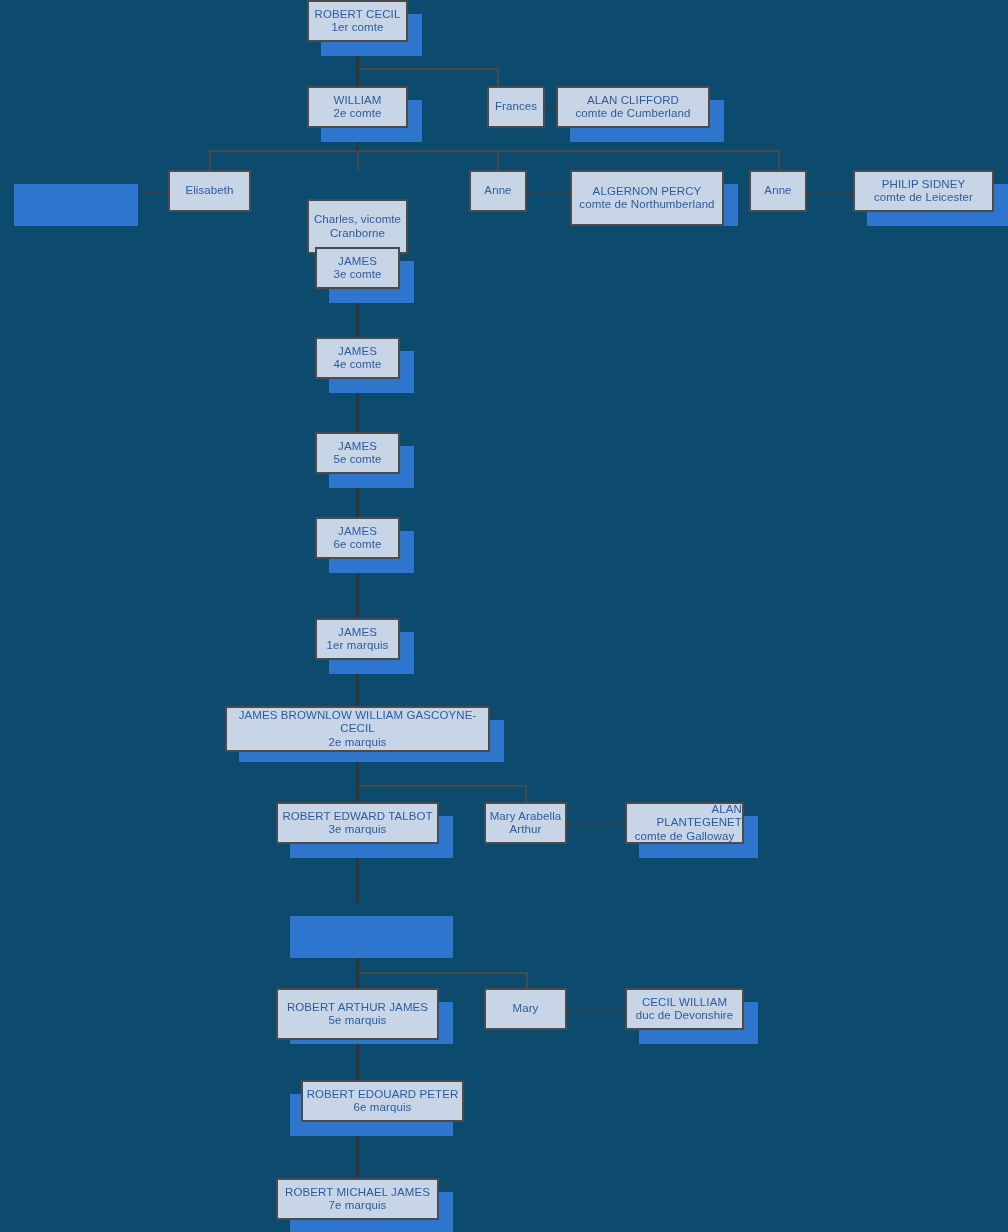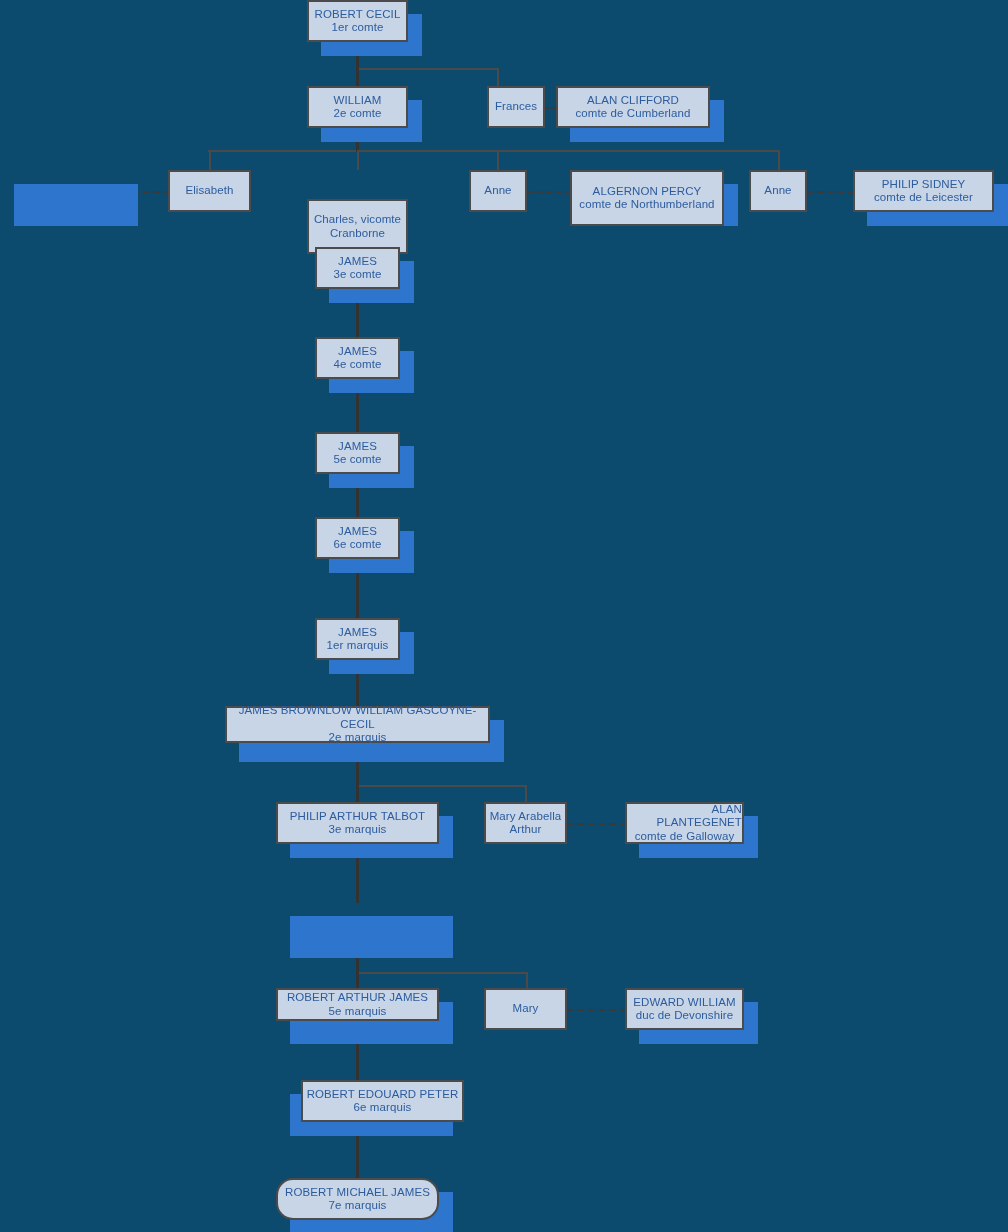--- a/index.html
+++ b/index.html
@@ -165,48 +165,48 @@
       <span class="ti">5e comte</span>
     </div>
     <div class="node" style="left: 315px; top: 517px; width: 85px; height: 42px;">
       <span class="nm">JAMES</span>
       <span class="ti">6e comte</span>
     </div>
     <div class="node" style="left: 315px; top: 618px; width: 85px; height: 42px;">
       <span class="nm">JAMES</span>
       <span class="ti">1er marquis</span>
     </div>
-    <div class="node" style="left: 225px; top: 706px; width: 265px; height: 37px;">
+    <div class="node" style="left: 225px; top: 706px; width: 265px; height: 46px;">
       <span class="nm">JAMES BROWNLOW WILLIAM GASCOYNE-CECIL</span>
       <span class="ti">2e marquis</span>
     </div>
     <div class="node" style="left: 276px; top: 802px; width: 163px; height: 42px;">
-      <span class="nm">PHILIP ARTHUR TALBOT</span>
+      <span class="nm">ROBERT EDWARD TALBOT</span>
       <span class="ti">3e marquis</span>
     </div>
     <div class="node spouse" style="left: 484px; top: 802px; width: 83px; height: 42px;">
       <span class="nm">Mary Arabella</span>
       <span class="ti">Arthur</span>
     </div>
     <div class="node" style="left: 625px; top: 802px; width: 119px; height: 42px; text-align: right;">
       <span class="nm">ALAN PLANTEGENET</span>
       <span class="ti">comte de Galloway</span>
     </div>
-    <div class="node" style="left: 276px; top: 988px; width: 163px; height: 33px;">
+    <div class="node" style="left: 276px; top: 988px; width: 163px; height: 52px;">
       <span class="nm">ROBERT ARTHUR JAMES</span>
       <span class="ti">5e marquis</span>
     </div>
     <div class="node spouse" style="left: 484px; top: 988px; width: 83px; height: 42px;">
       <span class="nm">Mary</span>
     </div>
     <div class="node" style="left: 625px; top: 988px; width: 119px; height: 42px;">
-      <span class="nm">EDWARD WILLIAM</span>
+      <span class="nm">CECIL WILLIAM</span>
       <span class="ti">duc de Devonshire</span>
     </div>
     <div class="node" style="left: 276px; top: 1080px; width: 163px; height: 42px; margin-left: 25px;">
       <span class="nm">ROBERT EDOUARD PETER</span>
       <span class="ti">6e marquis</span>
     </div>
-    <div class="node" style="left: 276px; top: 1178px; width: 163px; height: 42px; border-radius: 17px;">
+    <div class="node" style="left: 276px; top: 1178px; width: 163px; height: 42px;">
       <span class="nm">ROBERT MICHAEL JAMES</span>
       <span class="ti">7e marquis</span>
     </div>
   </div>
 
 </body></html>

